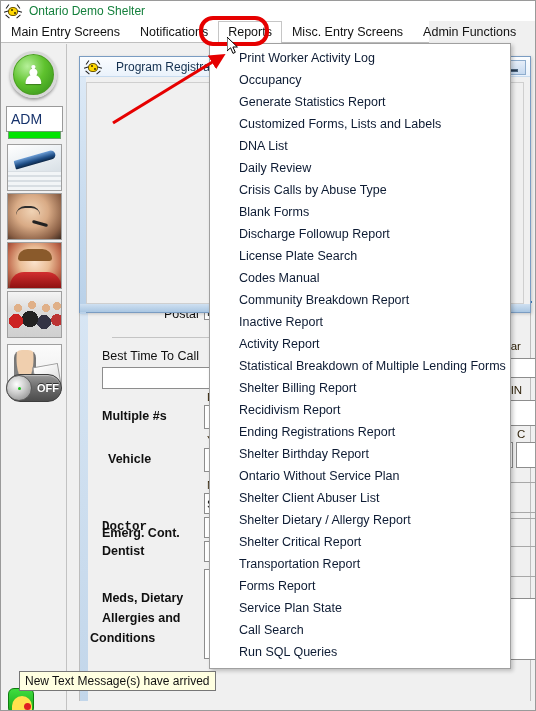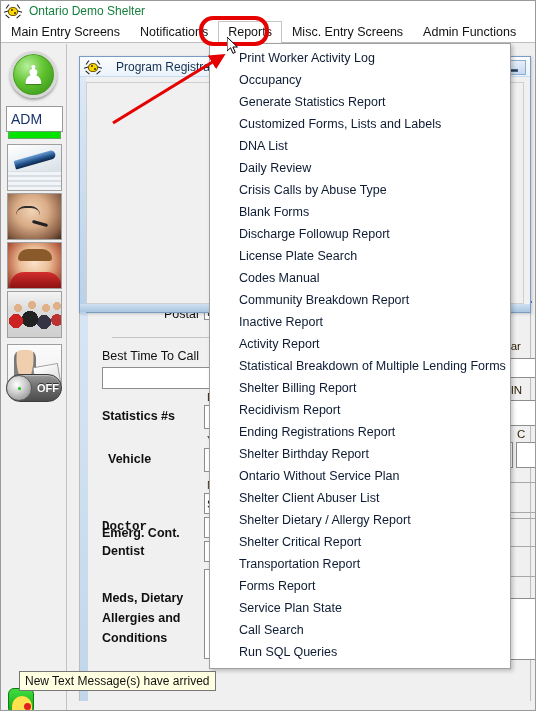--- a/index.html
+++ b/index.html
@@ -67,21 +67,21 @@
   .title-text {
     font-size: 12px;
     color: #15803d;
     white-space: nowrap;
   }
 
   
   .menubar {
     position: absolute;
     left: 0; top: 20px;
-    width: 536px; height: 22px;
+    width: 428px; height: 22px;
     background: #ffffff;
     display: flex;
     align-items: stretch;
     border-bottom: 1px solid #bfbfbf;
     box-sizing: border-box;
   }
   .menubar-item {
     font-size: 12.5px;
     color: #121212;
     padding: 0 9px;
@@ -628,42 +628,42 @@
     <div class="textbox" style="left:124px; top:2px; width:22px; height:17px; display:flex; align-items:center; padding-left:2px;">
       <span style="font-size:11px;color:#111;">M</span>
     </div>
 
     <div class="divider" style="left:32px; top:36px; width:108px;"></div>
 
     <div class="field-label" style="left:22px; top:48px;">Best Time To Call</div>
     <div class="textbox" style="left:22px; top:66px; width:118px; height:22px;"></div>
 
     <div class="mini-label" style="left:127px; top:90px;">D</div>
-    <div class="field-label bold" style="left:22px; top:108px;">Statistics #s</div>
+    <div class="field-label bold" style="left:22px; top:108px;">Multiple #s</div>
     <div class="textbox" style="left:124px; top:104px; width:22px; height:24px;"></div>
 
     <div class="mini-label" style="left:127px; top:133px;">Y</div>
     <div class="field-label bold" style="left:28px; top:151px;">Vehicle</div>
     <div class="textbox" style="left:124px; top:147px; width:22px; height:24px;"></div>
 
     <div class="mini-label" style="left:127px; top:178px;">N</div>
     <div class="field-label bold" style="left:22px; top:197px;margin-top:28px;">Emerg. Cont.</div>
     <div class="textbox" style="left:124px; top:192px; width:22px; height:21px; display:flex; align-items:center; padding-left:2px;">
       <span style="font-size:11px;color:#111;">S</span>
     </div>
 
     <div class="field-label bold" style="left:22px; top:219px;font-family:Liberation Mono, monospace;">Doctor</div>
     <div class="textbox" style="left:124px; top:216px; width:22px; height:21px;"></div>
 
     <div class="field-label bold" style="left:22px; top:243px;">Dentist</div>
     <div class="textbox" style="left:124px; top:240px; width:22px; height:21px;"></div>
 
     <div class="field-label bold" style="left:22px; top:290px;">Meds, Dietary</div>
     <div class="field-label bold" style="left:22px; top:310px;">Allergies and</div>
-    <div class="field-label bold" style="left:22px; top:330px;">Conditions</div>
+    <div class="field-label bold" style="left:10px; top:330px;">Conditions</div>
     <div class="textbox" style="left:124px; top:268px; width:22px; height:90px;"></div>
   </div>
 
   <div class="right-panel">
     <div class="rp-label" style="left:8px; top:4px;">Par</div>
     <div class="rp-box" style="left:6px; top:22px; width:40px; height:20px;"></div>
     <div class="rp-label" style="left:8px; top:48px;">SIN</div>
     <div class="rp-box" style="left:7px; top:64px; width:40px; height:26px;"></div>
     <div class="rp-label" style="left:22px; top:92px;">C</div>
     <div class="rp-box" style="left:2px; top:106px; width:16px; height:26px;"></div>

